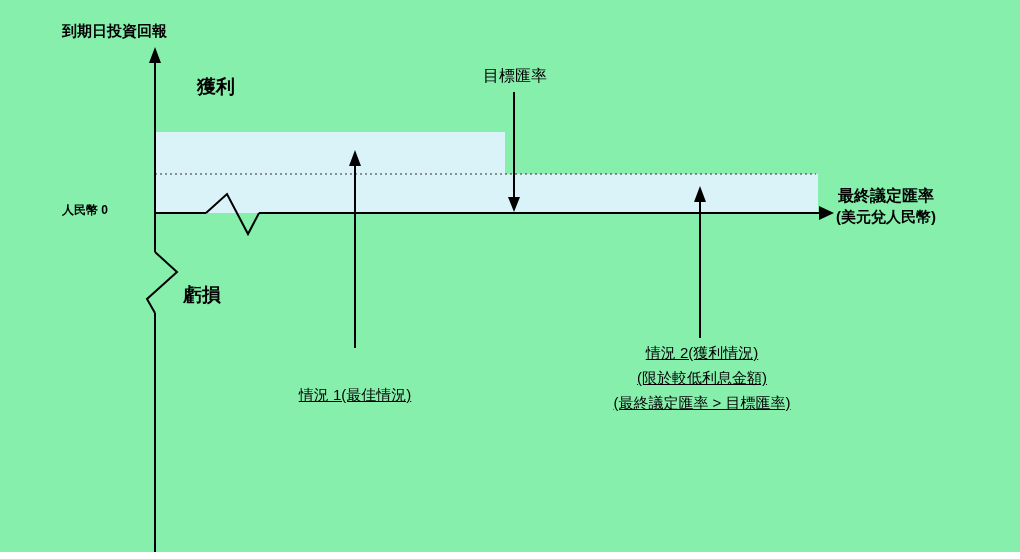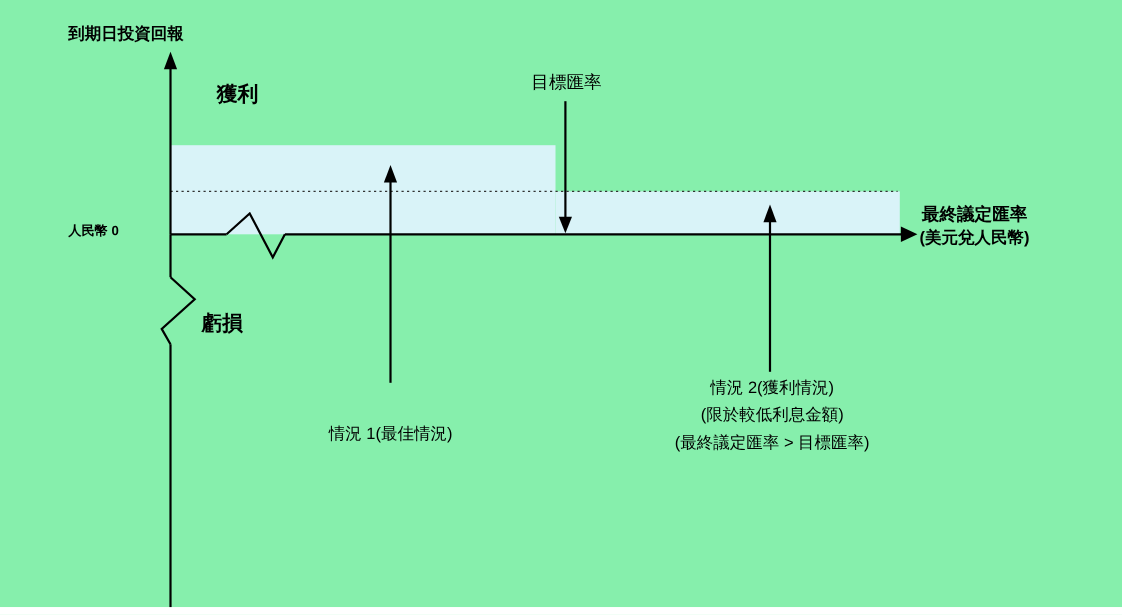--- a/index.html
+++ b/index.html
@@ -2,21 +2,21 @@
 <html><head>
 <meta charset="utf-8">
 <style>
   * { margin:0; padding:0; box-sizing:border-box; }
   html,body { background:#ffffff; }
   body { font-family:"Liberation Sans","DejaVu Sans",sans-serif; color:#000; }
   .stage { position:relative; width:1020px; height:552px; background:#86efac; overflow:hidden; }
   .stage svg { position:absolute; left:0; top:0; display:block; }
   .lbl { position:absolute; color:#000; white-space:nowrap; line-height:1.2; }
   .bold { font-weight:bold; }
-  .caption { position:absolute; text-align:center; font-size:15px; line-height:25px; color:#000; }
+  .caption { position:absolute; text-align:center; font-size:15px; line-height:25px; color:#000;text-decoration:underline; }
   .caption div { white-space:nowrap; }
 </style>
 </head>
 <body>
 
 <div class="stage">
 
   <svg width="1020" height="559" viewBox="0 0 1020 559" aria-hidden="true">
 
     <rect x="155" y="132" width="350" height="81" fill="#d9f3f8"></rect>

